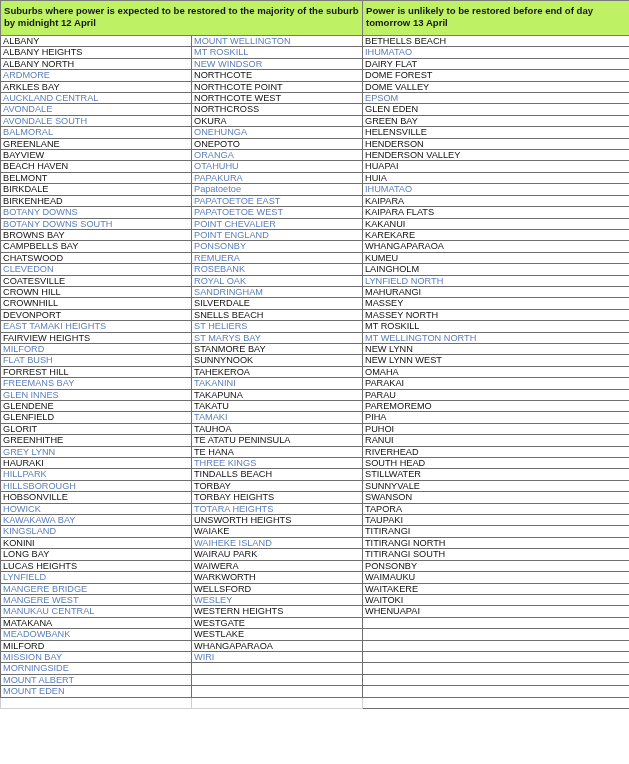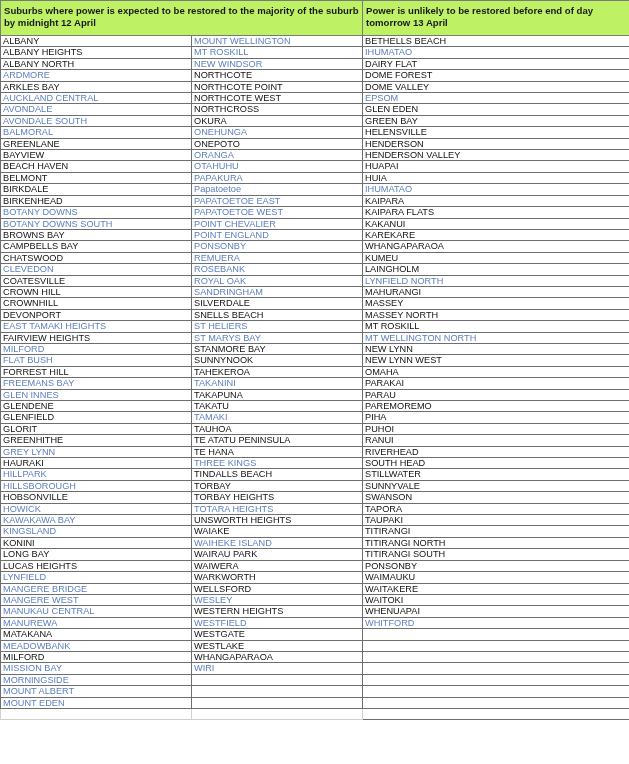--- a/index.html
+++ b/index.html
@@ -321,25 +321,20 @@
           <td class="blue">MANGERE WEST</td>
           <td class="blue">WESLEY</td>
           <td>WAITOKI</td>
         </tr>
         <tr>
           <td class="blue">MANUKAU CENTRAL</td>
           <td>WESTERN HEIGHTS</td>
           <td>WHENUAPAI</td>
         </tr>
         <tr>
-          <td class="blue">MANUREWA</td>
-          <td class="blue">WESTFIELD</td>
-          <td class="blue">WHITFORD</td>
-        </tr>
-        <tr>
           <td>MATAKANA</td>
           <td>WESTGATE</td>
           <td class="empty"></td>
         </tr>
         <tr>
           <td class="blue">MEADOWBANK</td>
           <td>WESTLAKE</td>
           <td class="empty"></td>
         </tr>
         <tr>

